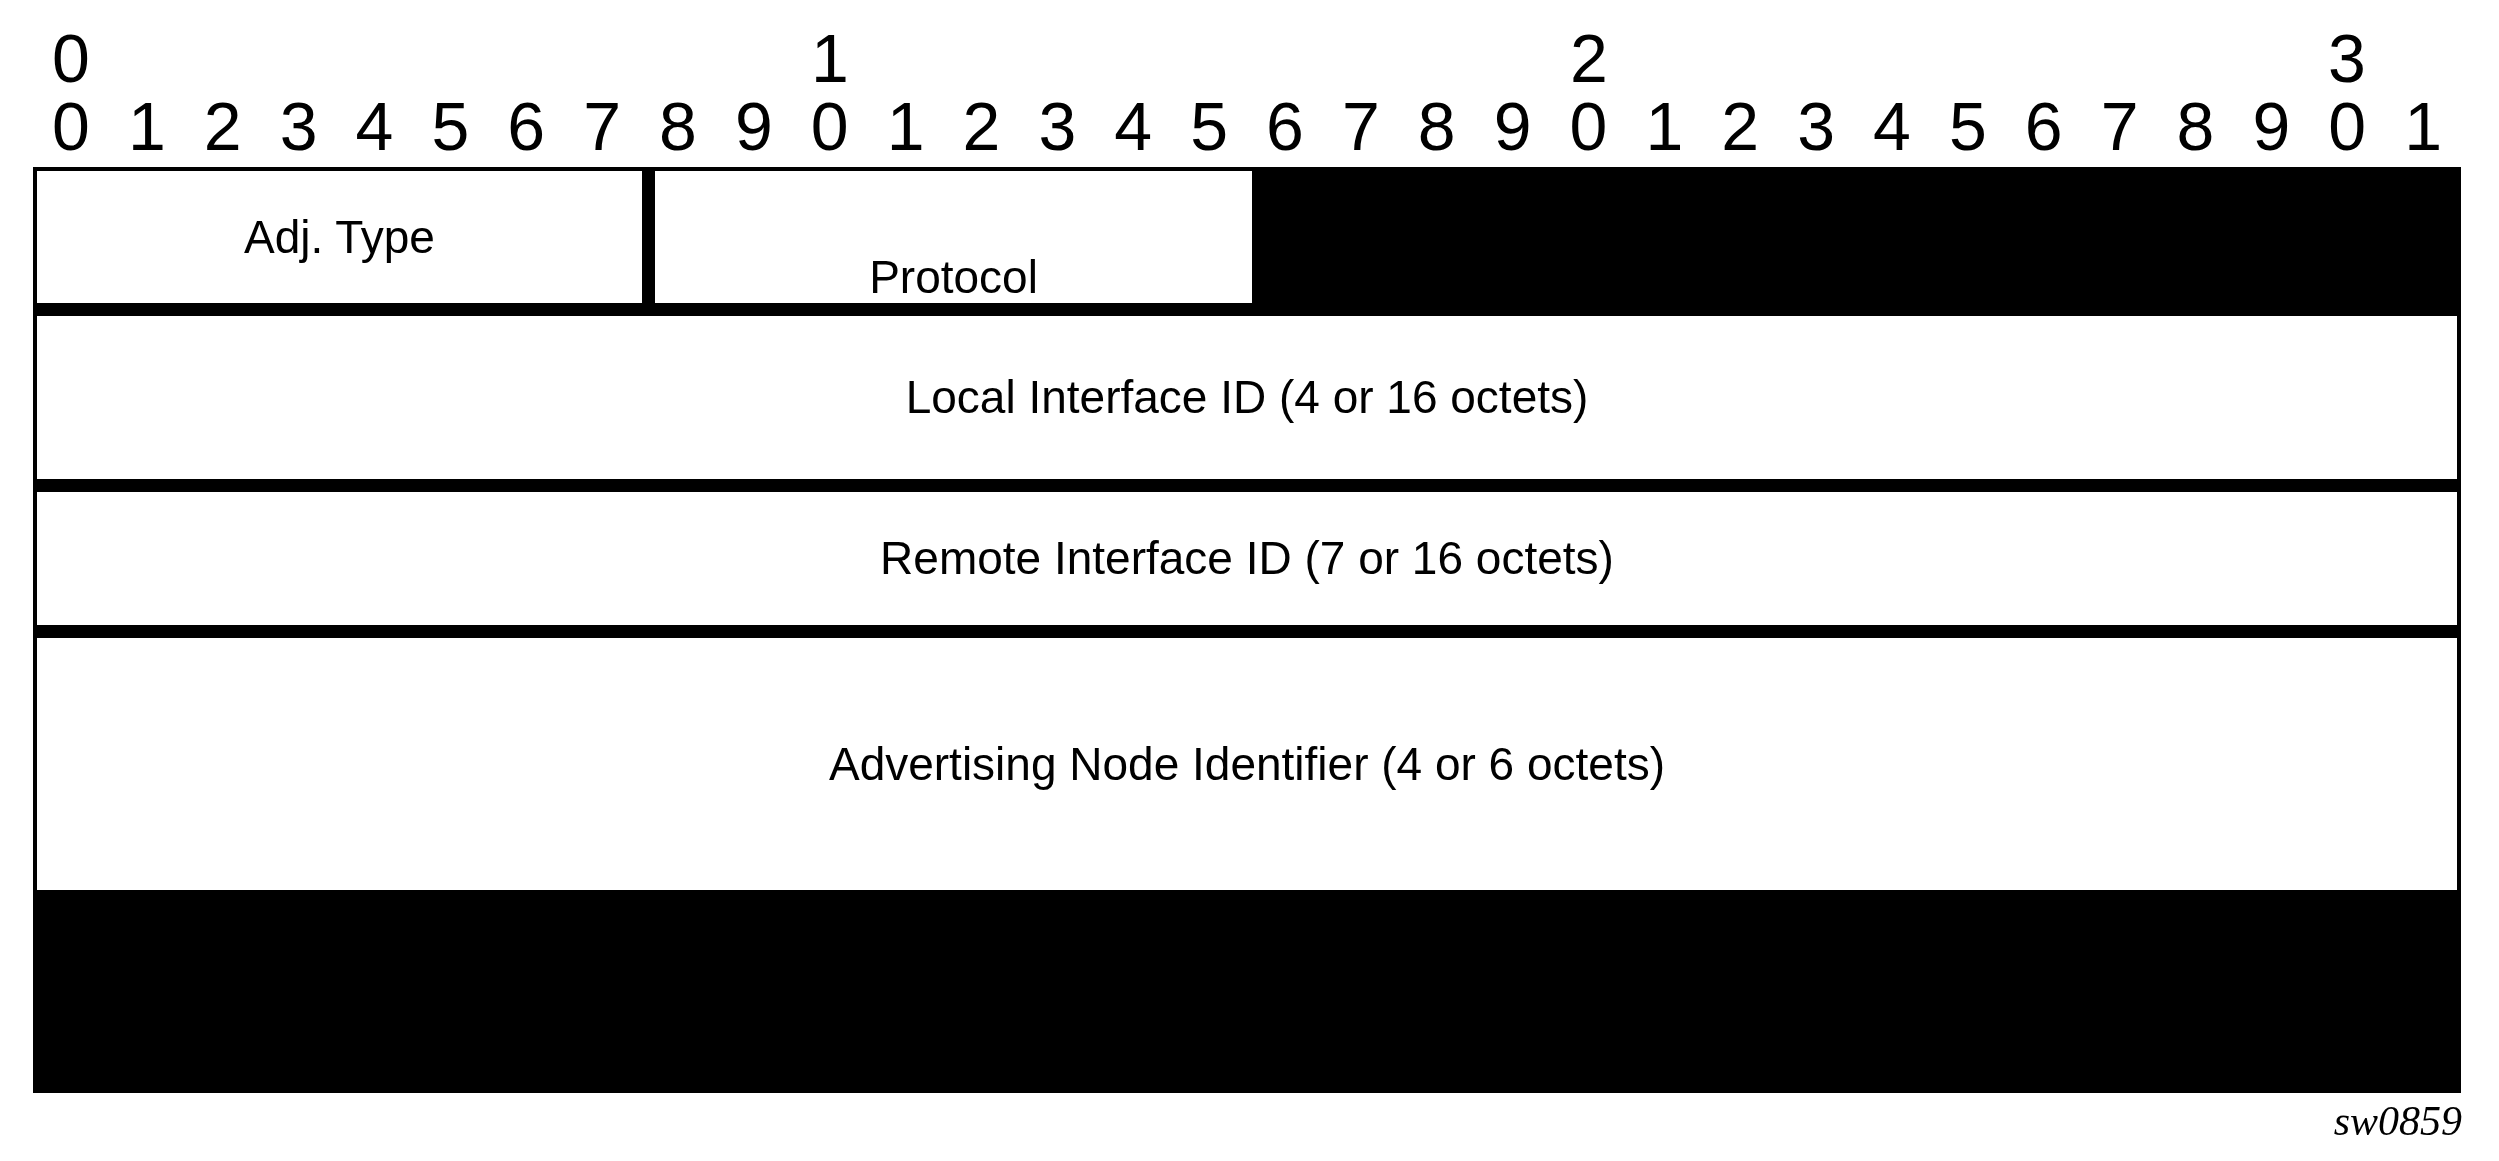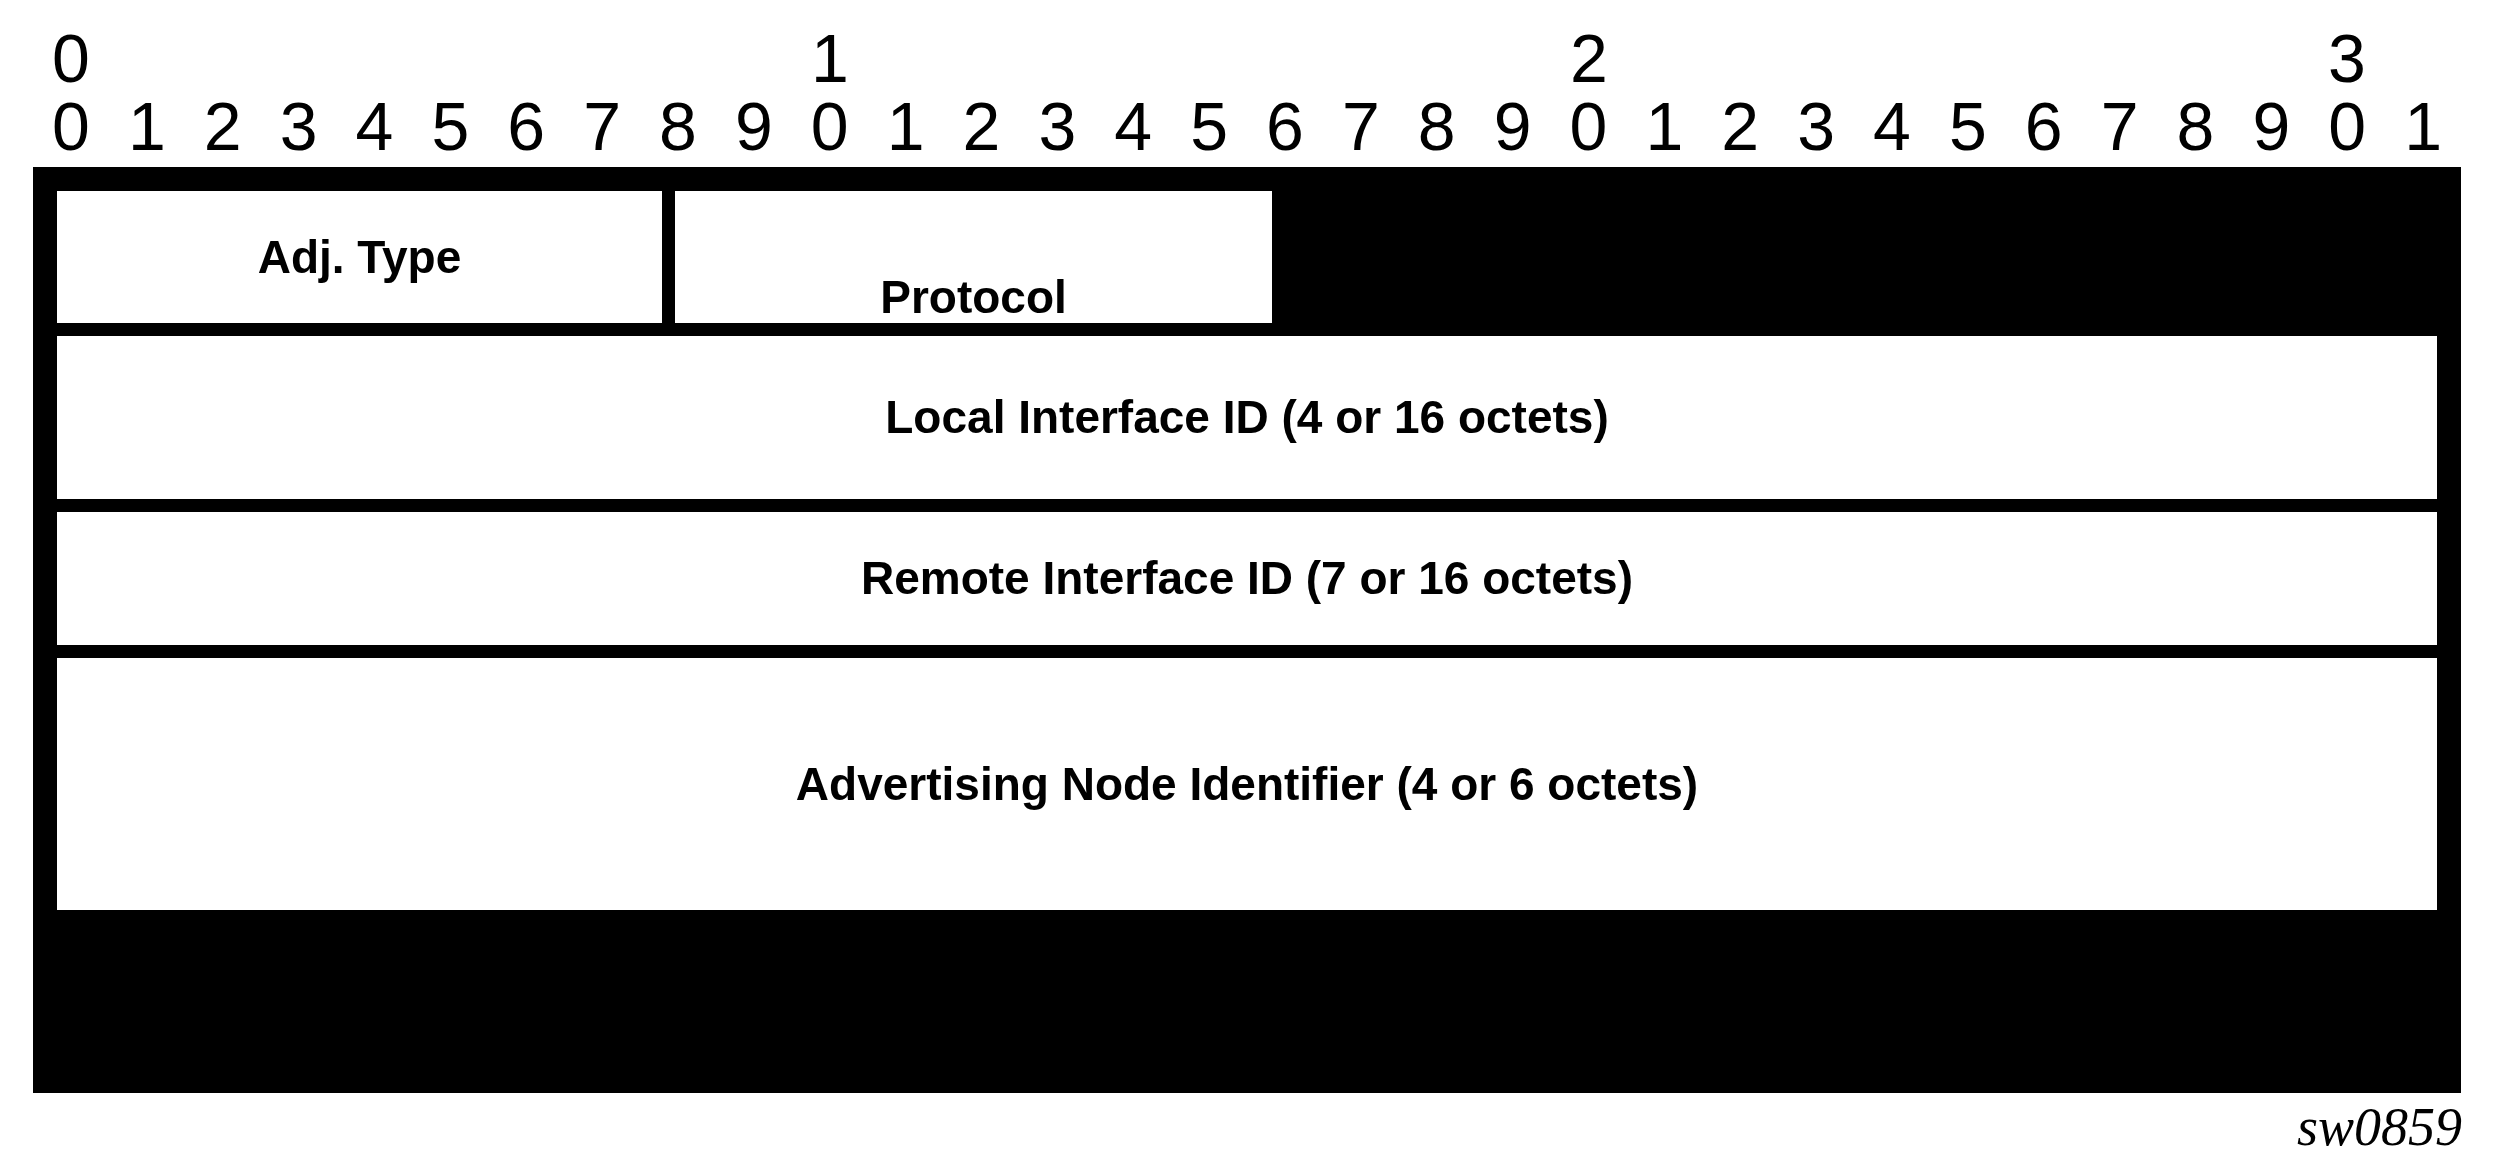--- a/index.html
+++ b/index.html
@@ -47,25 +47,24 @@
 
   
   .packet-table {
     position: absolute;
     left: 33px;
     top: 167px;
     width: 2428px;
     height: 926px;
     background: #000000;
     box-sizing: border-box;
-    padding: 24px;
+    padding: 4px;
     display: flex;
     flex-direction: column;
     row-gap: 13px;
-    font-weight: bold;
   }
   .prow {
     display: flex;
     column-gap: 13px;
   }
   .prow-1 { height: 132px; }
   .prow-2 { height: 163px; }
   .prow-3 { height: 133px; }
   .prow-4 { height: 252px; }
   .prow-5 { flex: 1; }
@@ -83,21 +82,21 @@
   .cell-protocol { width: 597px; align-items: flex-end; }
   .cell-grow     { flex: 1; }
 
   
   .watermark {
     position: absolute;
     top: 1100px;
     right: 37px;
     font-family: "Liberation Serif", serif;
     font-style: italic;
-    font-size: 54px;
+    font-size: 42px;
     line-height: 1;
   }
 </style>
 </head>
 <body>
 
 <div class="canvas">
 
   <div>
     <span class="tens-label tens-0">0</span>

